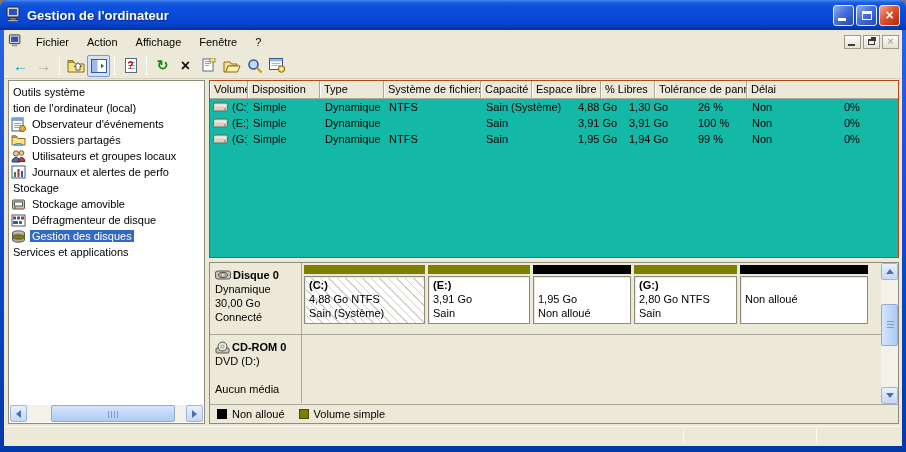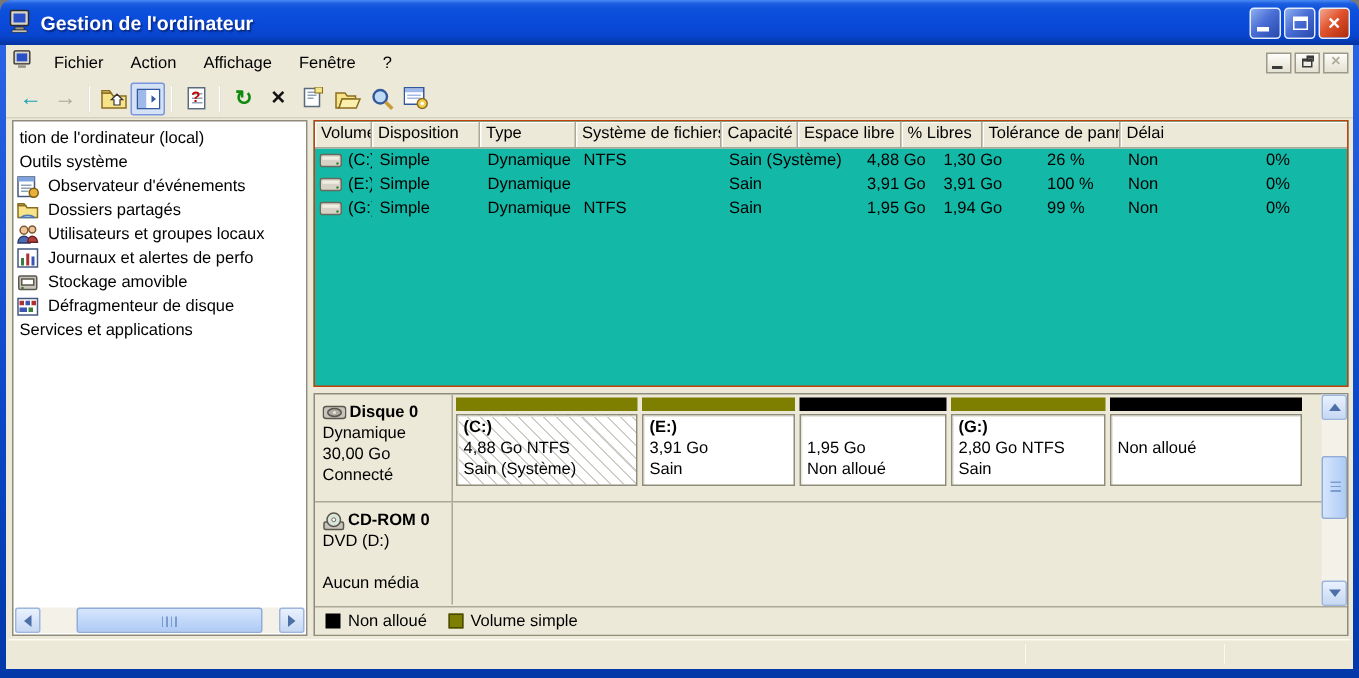--- a/index.html
+++ b/index.html
@@ -235,24 +235,24 @@
             <circle cx="12.5" cy="11" r="1.2" fill="#fff"></circle>
           </svg>
       </span>
     </div>
 
     <div class="main">
 
       <div class="tree-pane">
         <div class="tree-rows">
           <div class="tree-row">
+              <span class="tree-label">Outils système</span>
+            </div>
+          <div class="tree-row">
               <span class="tree-label">tion de l'ordinateur (local)</span>
-            </div>
-          <div class="tree-row">
-              <span class="tree-label">Outils système</span>
             </div>
           <div class="tree-row">
             <svg class="ticon" viewBox="0 0 15 15">
                 <rect x="1" y="1" width="11" height="13" fill="#fff" stroke="#44587E"></rect>
                 <rect x="1" y="1" width="11" height="3" fill="#7FA3DC"></rect>
                 <rect x="3" y="6" width="7" height="1" fill="#8FA2B8"></rect>
                 <rect x="3" y="8" width="7" height="1" fill="#8FA2B8"></rect>
                 <rect x="3" y="10" width="5" height="1" fill="#8FA2B8"></rect>
                 <circle cx="11.5" cy="11.5" r="3" fill="#E8B23A" stroke="#7E5A10"></circle>
               </svg>
@@ -278,37 +278,48 @@
           <div class="tree-row">
             <svg class="ticon" viewBox="0 0 15 15">
                 <rect x="1" y="1" width="13" height="12" fill="#fff" stroke="#44587E"></rect>
                 <rect x="3" y="7" width="2" height="5" fill="#3A7E3A"></rect>
                 <rect x="6.5" y="4" width="2" height="8" fill="#B03030"></rect>
                 <rect x="10" y="6" width="2" height="6" fill="#3A55B0"></rect>
               </svg>
             <span class="tree-label">Journaux et alertes de perfo</span>
           </div>
           <div class="tree-row">
+              <span class="tree-label">Stockage</span>
+            </div>
+          <div class="tree-row">
             <svg class="ticon" viewBox="0 0 15 15">
                 <rect x="1.5" y="3" width="12" height="9" rx="1" fill="#C8C4BC" stroke="#5A574E"></rect>
                 <rect x="3.5" y="5" width="8" height="4" fill="#fff" stroke="#5A574E"></rect>
                 <circle cx="4" cy="11" r="0.9" fill="#3A7E3A"></circle>
               </svg>
             <span class="tree-label">Stockage amovible</span>
           </div>
           <div class="tree-row">
             <svg class="ticon" viewBox="0 0 15 15">
                 <rect x="1" y="2" width="13" height="11" fill="#fff" stroke="#44587E"></rect>
                 <rect x="2" y="3.5" width="3" height="3" fill="#B03030"></rect>
                 <rect x="6" y="3.5" width="3" height="3" fill="#3A55B0"></rect>
                 <rect x="10" y="3.5" width="3" height="3" fill="#B03030"></rect>
                 <rect x="2" y="8" width="5" height="3" fill="#3A55B0"></rect>
                 <rect x="8" y="8" width="3" height="3" fill="#3A7E3A"></rect>
               </svg>
             <span class="tree-label">Défragmenteur de disque</span>
+          </div>
+          <div class="tree-row">
+            <svg class="ticon" viewBox="0 0 15 15">
+                <ellipse cx="7.5" cy="4" rx="6" ry="2.2" fill="#C8C4BC" stroke="#5A574E"></ellipse>
+                <path d="M1.5 4v7c0 1.2 2.7 2.2 6 2.2s6-1 6-2.2V4" fill="#AEAaa2" stroke="#5A574E"></path>
+                <ellipse cx="7.5" cy="8" rx="6" ry="2.2" fill="#7E7E00" stroke="#5A574E"></ellipse>
+              </svg>
+            <span class="tree-label selected">Gestion des disques</span>
           </div>
           <div class="tree-row">
               <span class="tree-label">Services et applications</span>
             </div>
         </div>
         <div class="hscroll">
           <span class="sbtn">
               <span class="tri-l"></span>
             </span>
           <span class="htrack">

